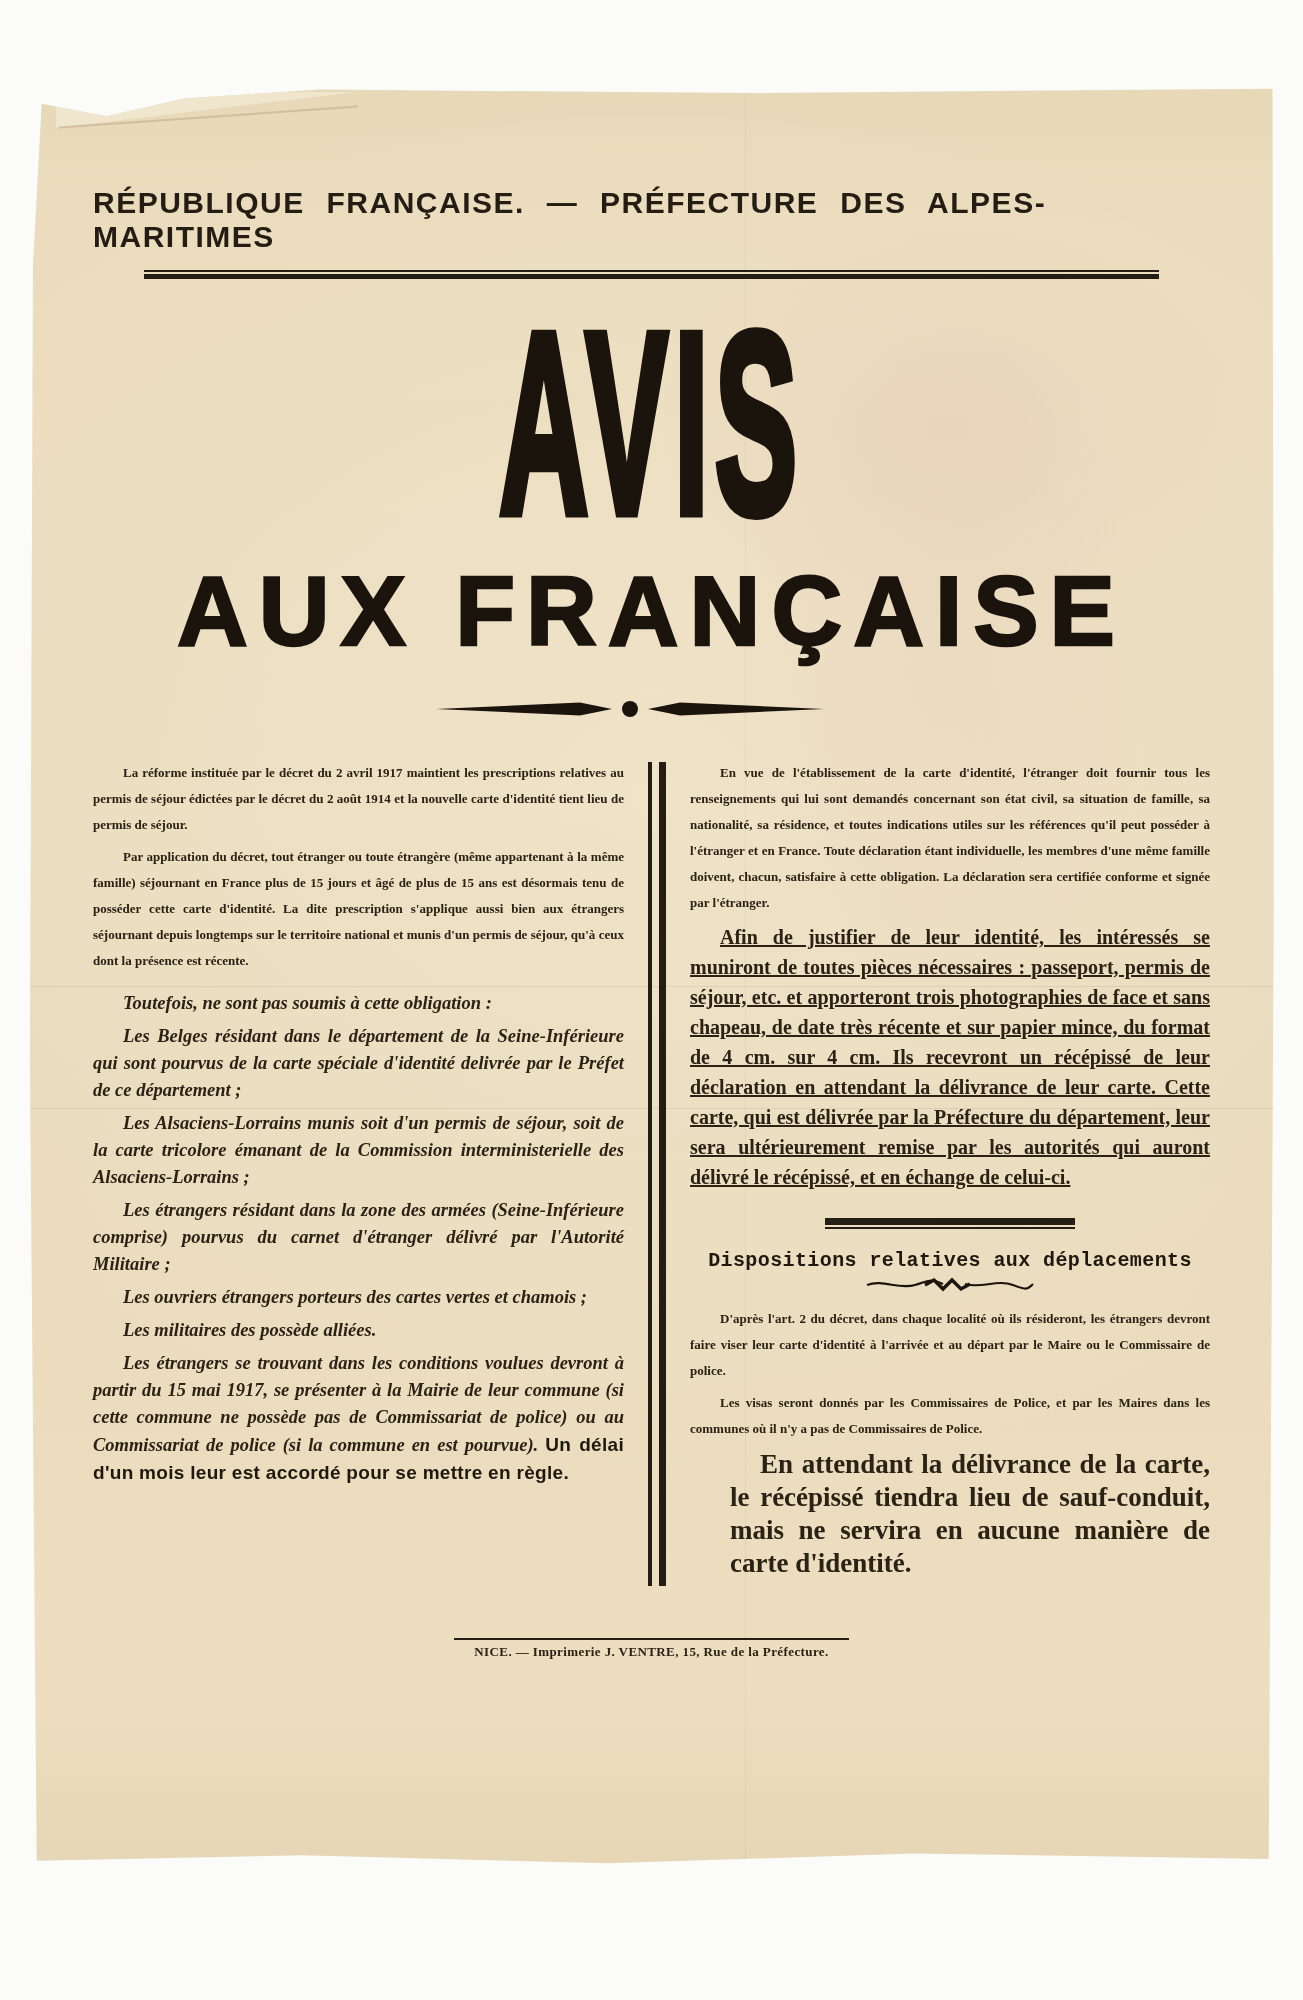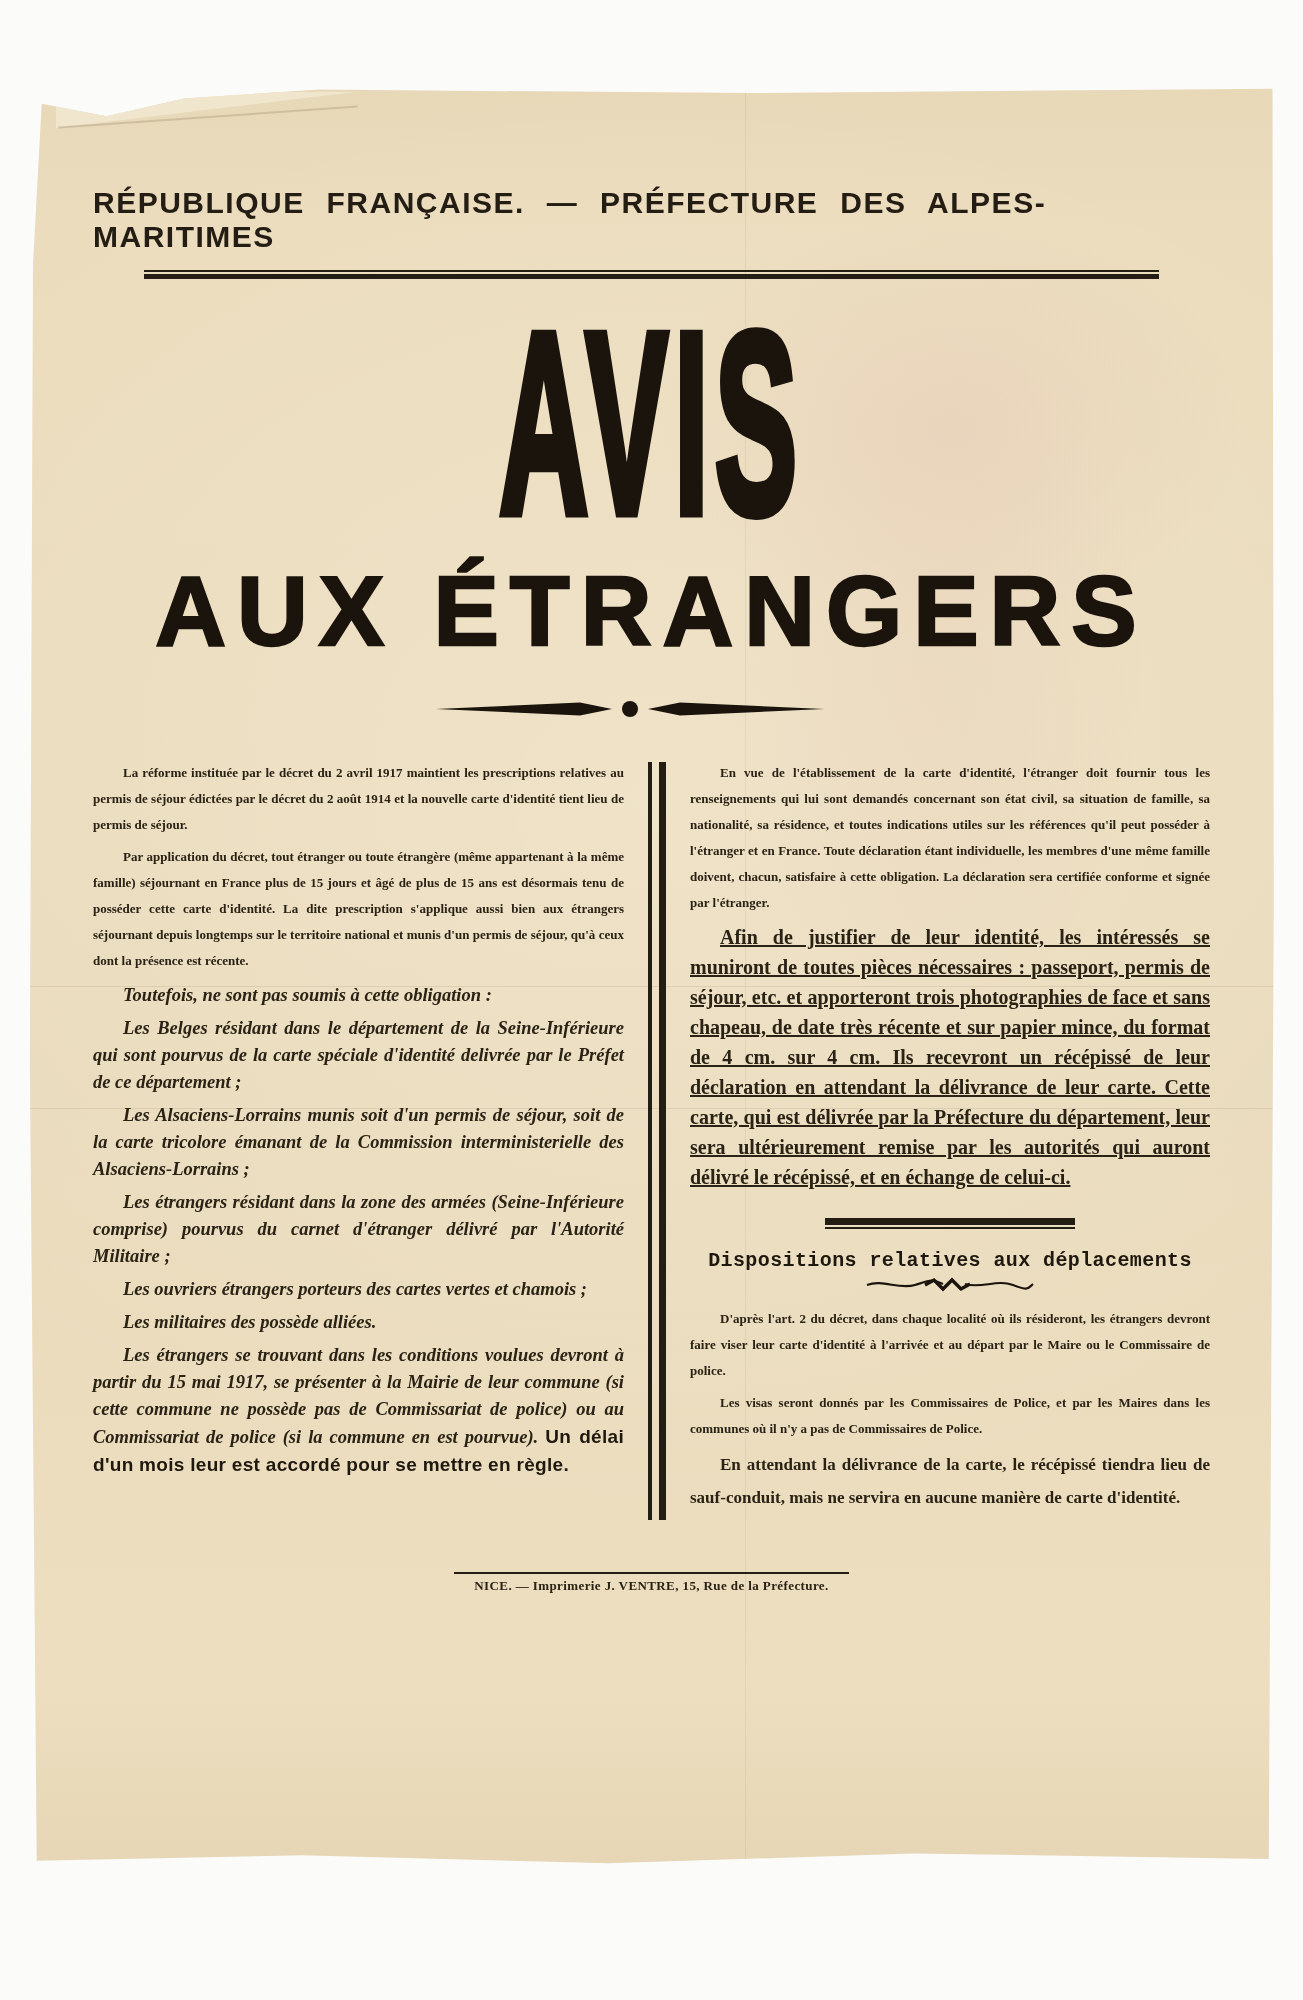--- a/index.html
+++ b/index.html
@@ -61,27 +61,27 @@
 
   .columns{display:flex;justify-content:space-between;margin-top:40px;}
   .col{box-sizing:border-box;}
   .col.left{width:531px;}
   .col.right{width:520px;}
   .col-rule{width:7px;border-left:4px solid #241d14;border-right:7px solid #241d14;margin-top:2px;}
 
   p{margin:0 0 6px 0;text-align:justify;text-indent:30px;}
   .lead{font-weight:700;font-size:13px;line-height:26px;color:#2a2214;}
   .it{font-weight:700;font-style:italic;font-size:18.5px;line-height:27px;color:#2a2214;}
-  .it.intro{margin-top:8px;}
+  .it.intro{margin-top:16px;}
   .final-bold{
     font-style:normal;font-family:"Liberation Sans", sans-serif;
     font-weight:700;font-size:19px;letter-spacing:0.3px;color:#1f180e;
   }
   .big{font-size:20px;line-height:30px;text-decoration:underline;}
-  .big2{font-size:17px;line-height:33px;}
+  .big2{font-size:27px;line-height:33px;margin-left:40px;}
 
   .section-rule{
     width:250px;height:2px;margin:26px auto 20px;
     border-top:7px solid #241d14;border-bottom:2px solid #241d14;
   }
   .section-heading{
     margin:0 0 4px 0;text-align:center;
     font-family:Liberation Mono, monospace;
     font-weight:700;font-size:20px;letter-spacing:0.4px;color:#1f180e;
   }
@@ -103,21 +103,21 @@
   <div class="crease-h" style="top:900px;"></div>
   <div class="crease-h" style="top:1022px;"></div>
   <div class="crease-v"></div>
 
   <div class="content">
 
     <div class="masthead">RÉPUBLIQUE FRANÇAISE. — PRÉFECTURE DES ALPES-MARITIMES</div>
     <div class="head-rule"></div>
 
     <div class="big-title">AVIS</div>
-    <div class="subtitle">AUX ÉTRANGERS</div>
+    <div class="subtitle">AUX FRANÇAISE</div>
 
     <svg class="ornament" width="400" height="22" viewBox="0 0 400 22">
       <polygon points="6,11 150,4.5 182,11 150,17.5" fill="#1b140d"></polygon>
       <circle cx="200" cy="11" r="8" fill="#1b140d"></circle>
       <polygon points="394,11 250,4.5 218,11 250,17.5" fill="#1b140d"></polygon>
     </svg>
 
     <div class="columns">
 
       <div class="col left">

